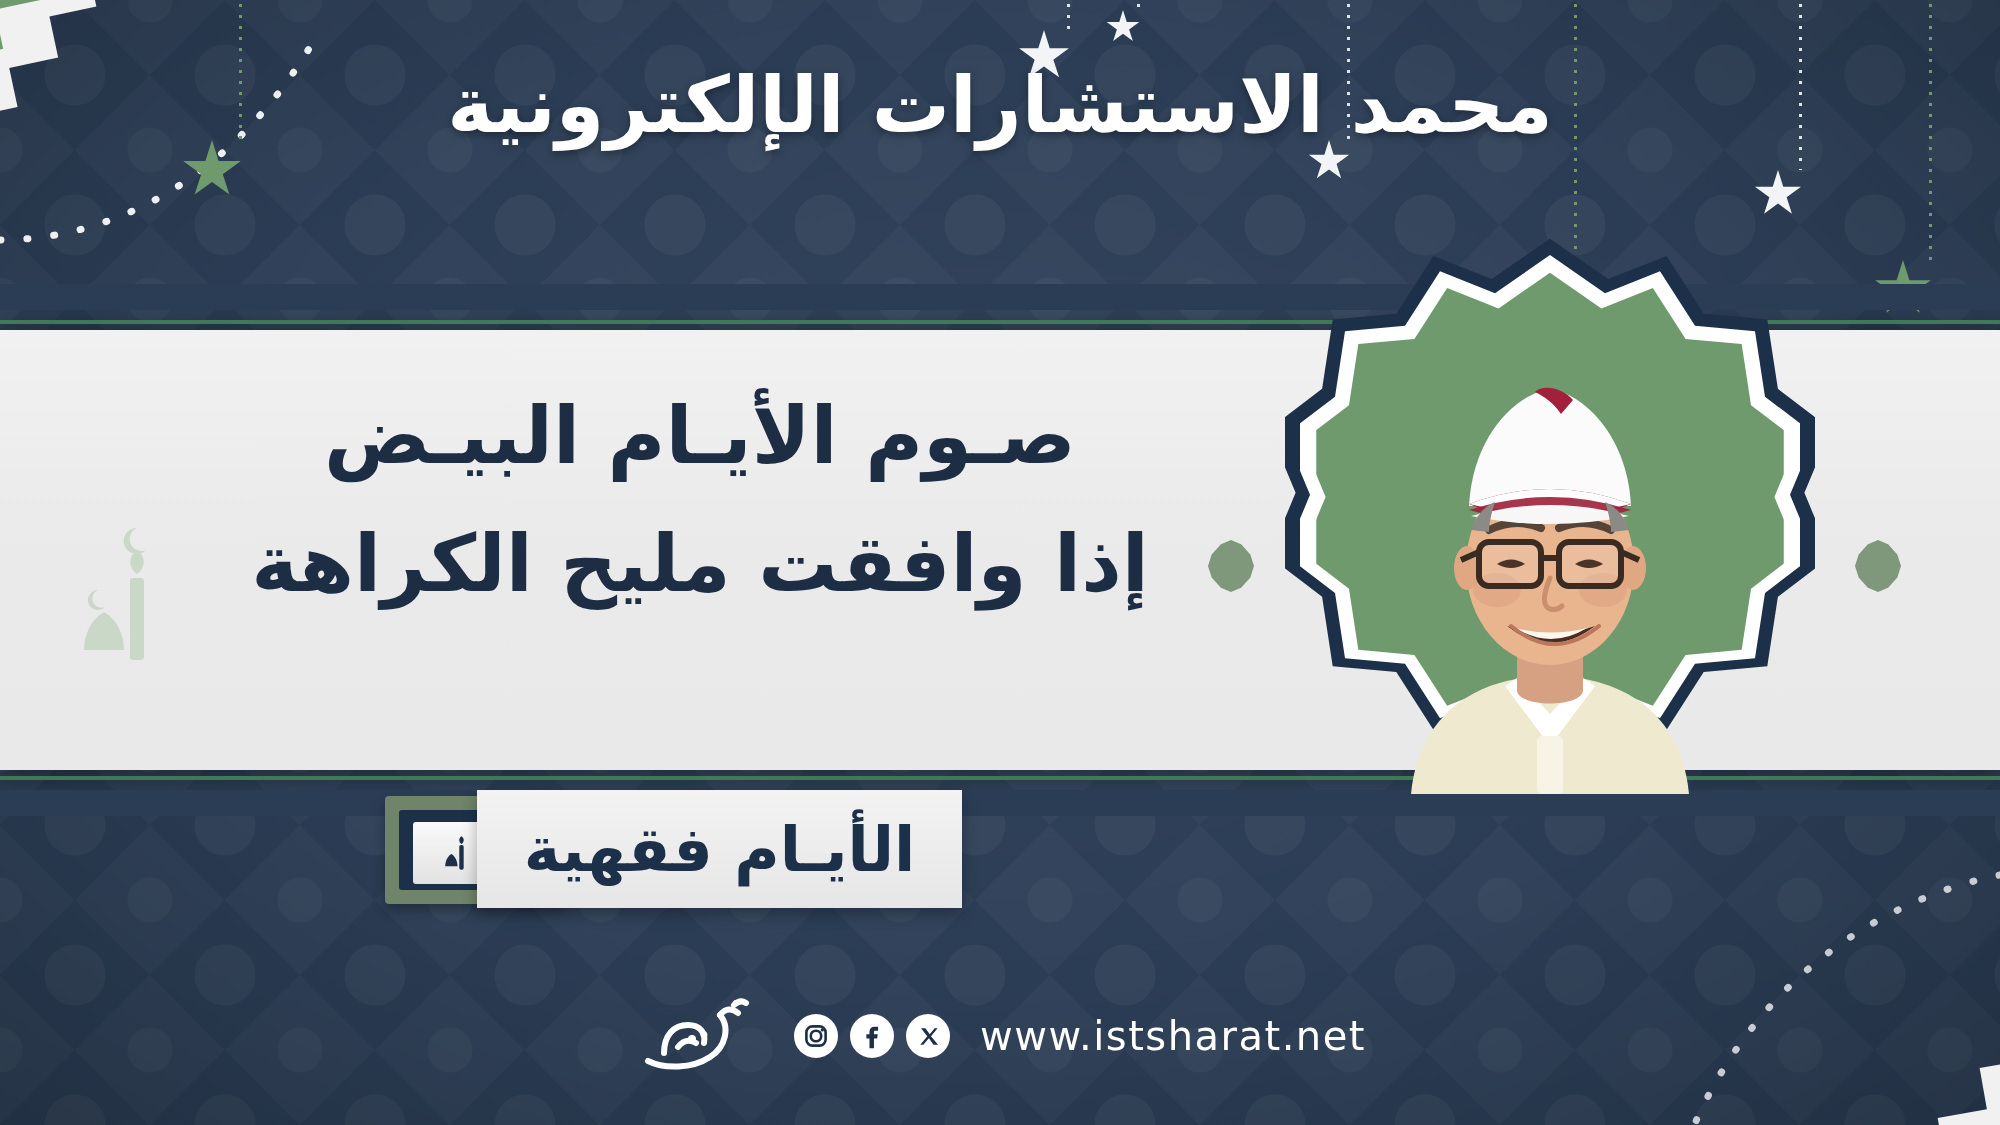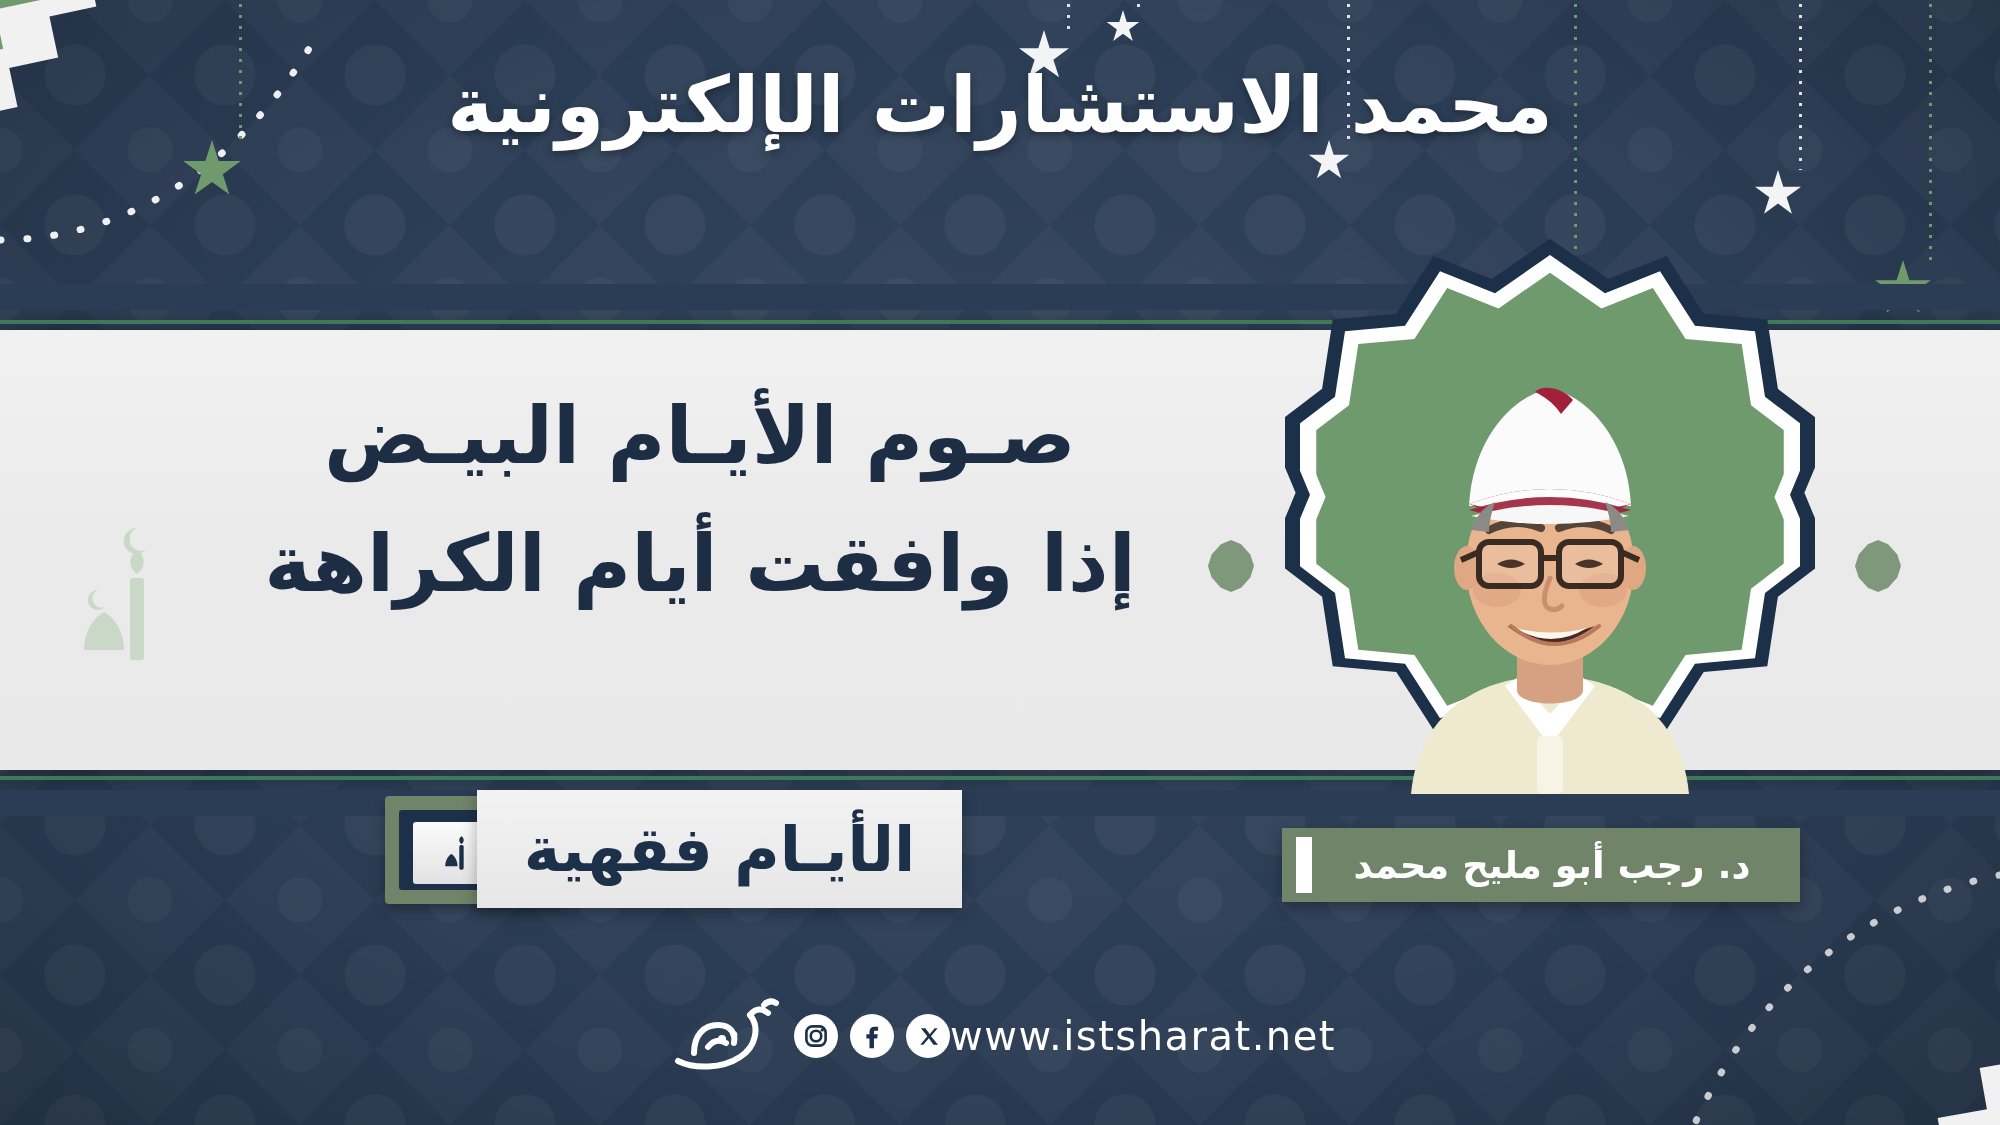--- a/index.html
+++ b/index.html
@@ -156,21 +156,21 @@
     position:absolute;left:92px;top:0;width:485px;height:118px;
     background:linear-gradient(180deg,#f3f3f3,#e6e6e6);
     box-shadow:0 6px 14px rgba(0,0,0,.3);
     display:flex;align-items:center;justify-content:center;
     overflow:hidden;
   }
 
   
   .footer{
     position:absolute;left:0;right:0;bottom:34px;height:110px;
-    display:flex;align-items:center;justify-content:center;
+    display:flex;align-items:center;justify-content:center;gap:30px;
     direction:ltr;
   }
   .footer-logo{width:130px;height:90px;}
   .social{display:flex;align-items:center;gap:12px;}
   .soc{
     width:44px;height:44px;border-radius:50%;
     display:flex;align-items:center;justify-content:center;
   }
   .soc.round{background:#ffffff;}
   .url{
@@ -262,21 +262,21 @@
         <path d="M64 70 a10 10 0 1 0 7 17 a8 8 0 1 1 -7 -17 z"></path>
       </g>
     </svg>
   </div>
 
   <div class="ornament" style="left:1208px;top:540px;"></div>
   <div class="ornament" style="left:1855px;top:540px;"></div>
 
   <div class="headline">
     <span class="l1">صـوم الأيـام البيـض</span>
-    <span class="l2">إذا وافقت أيام الكراهة</span>
+    <span class="l2">إذا وافقت مليح الكراهة</span>
   </div>
 
   <div class="portrait-wrap">
     <div class="pt-layer rosette navy"></div>
     <div class="pt-layer rosette white"></div>
     <div class="pt-layer rosette green"></div>
     <div class="portrait-photo">
       <svg class="nsvg" viewBox="0 0 330 440" width="330" height="440">
         <defs>
           <clipPath id="bodyclip">
@@ -326,24 +326,20 @@
           <path d="M84 156 q81 -26 162 0 q-81 24 -162 0z" fill="#9d1f38" opacity=".9"></path>
           <path d="M86 162 q79 -22 158 0 q-79 16 -158 0z" fill="#f7f7f7"></path>
 
           <path d="M86 176 q8 -22 24 -28 q-6 18 -6 30 z" fill="#8b8a86"></path>
           <path d="M244 176 q-8 -22 -24 -28 q6 18 6 30 z" fill="#8b8a86"></path>
         </g>
       </svg>
     </div>
   </div>
 
-  <div class="nameplate">
-    <span class="bar"></span>
-    <span class="nm">د. رجب أبو مليح محمد</span>
-  </div>
 
   <div class="badge-wrap">
     <div class="badge-outer">
       <div class="badge-inner"></div>
       <div class="badge-icon">
         <svg class="nsvg" viewBox="0 0 60 50" width="54" height="44">
           <g fill="#1d3049">
             <path d="M30 46 A19 19 0 1 1 30 8 A15 15 0 1 0 30 46 Z"></path>
             <rect x="36" y="16" width="5" height="28" rx="2"></rect>
             <path d="M38.5 6 c-3.4 2.2 -3.4 6.6 0 8.8 c3.4 -2.2 3.4 -6.6 0 -8.8 z"></path>

